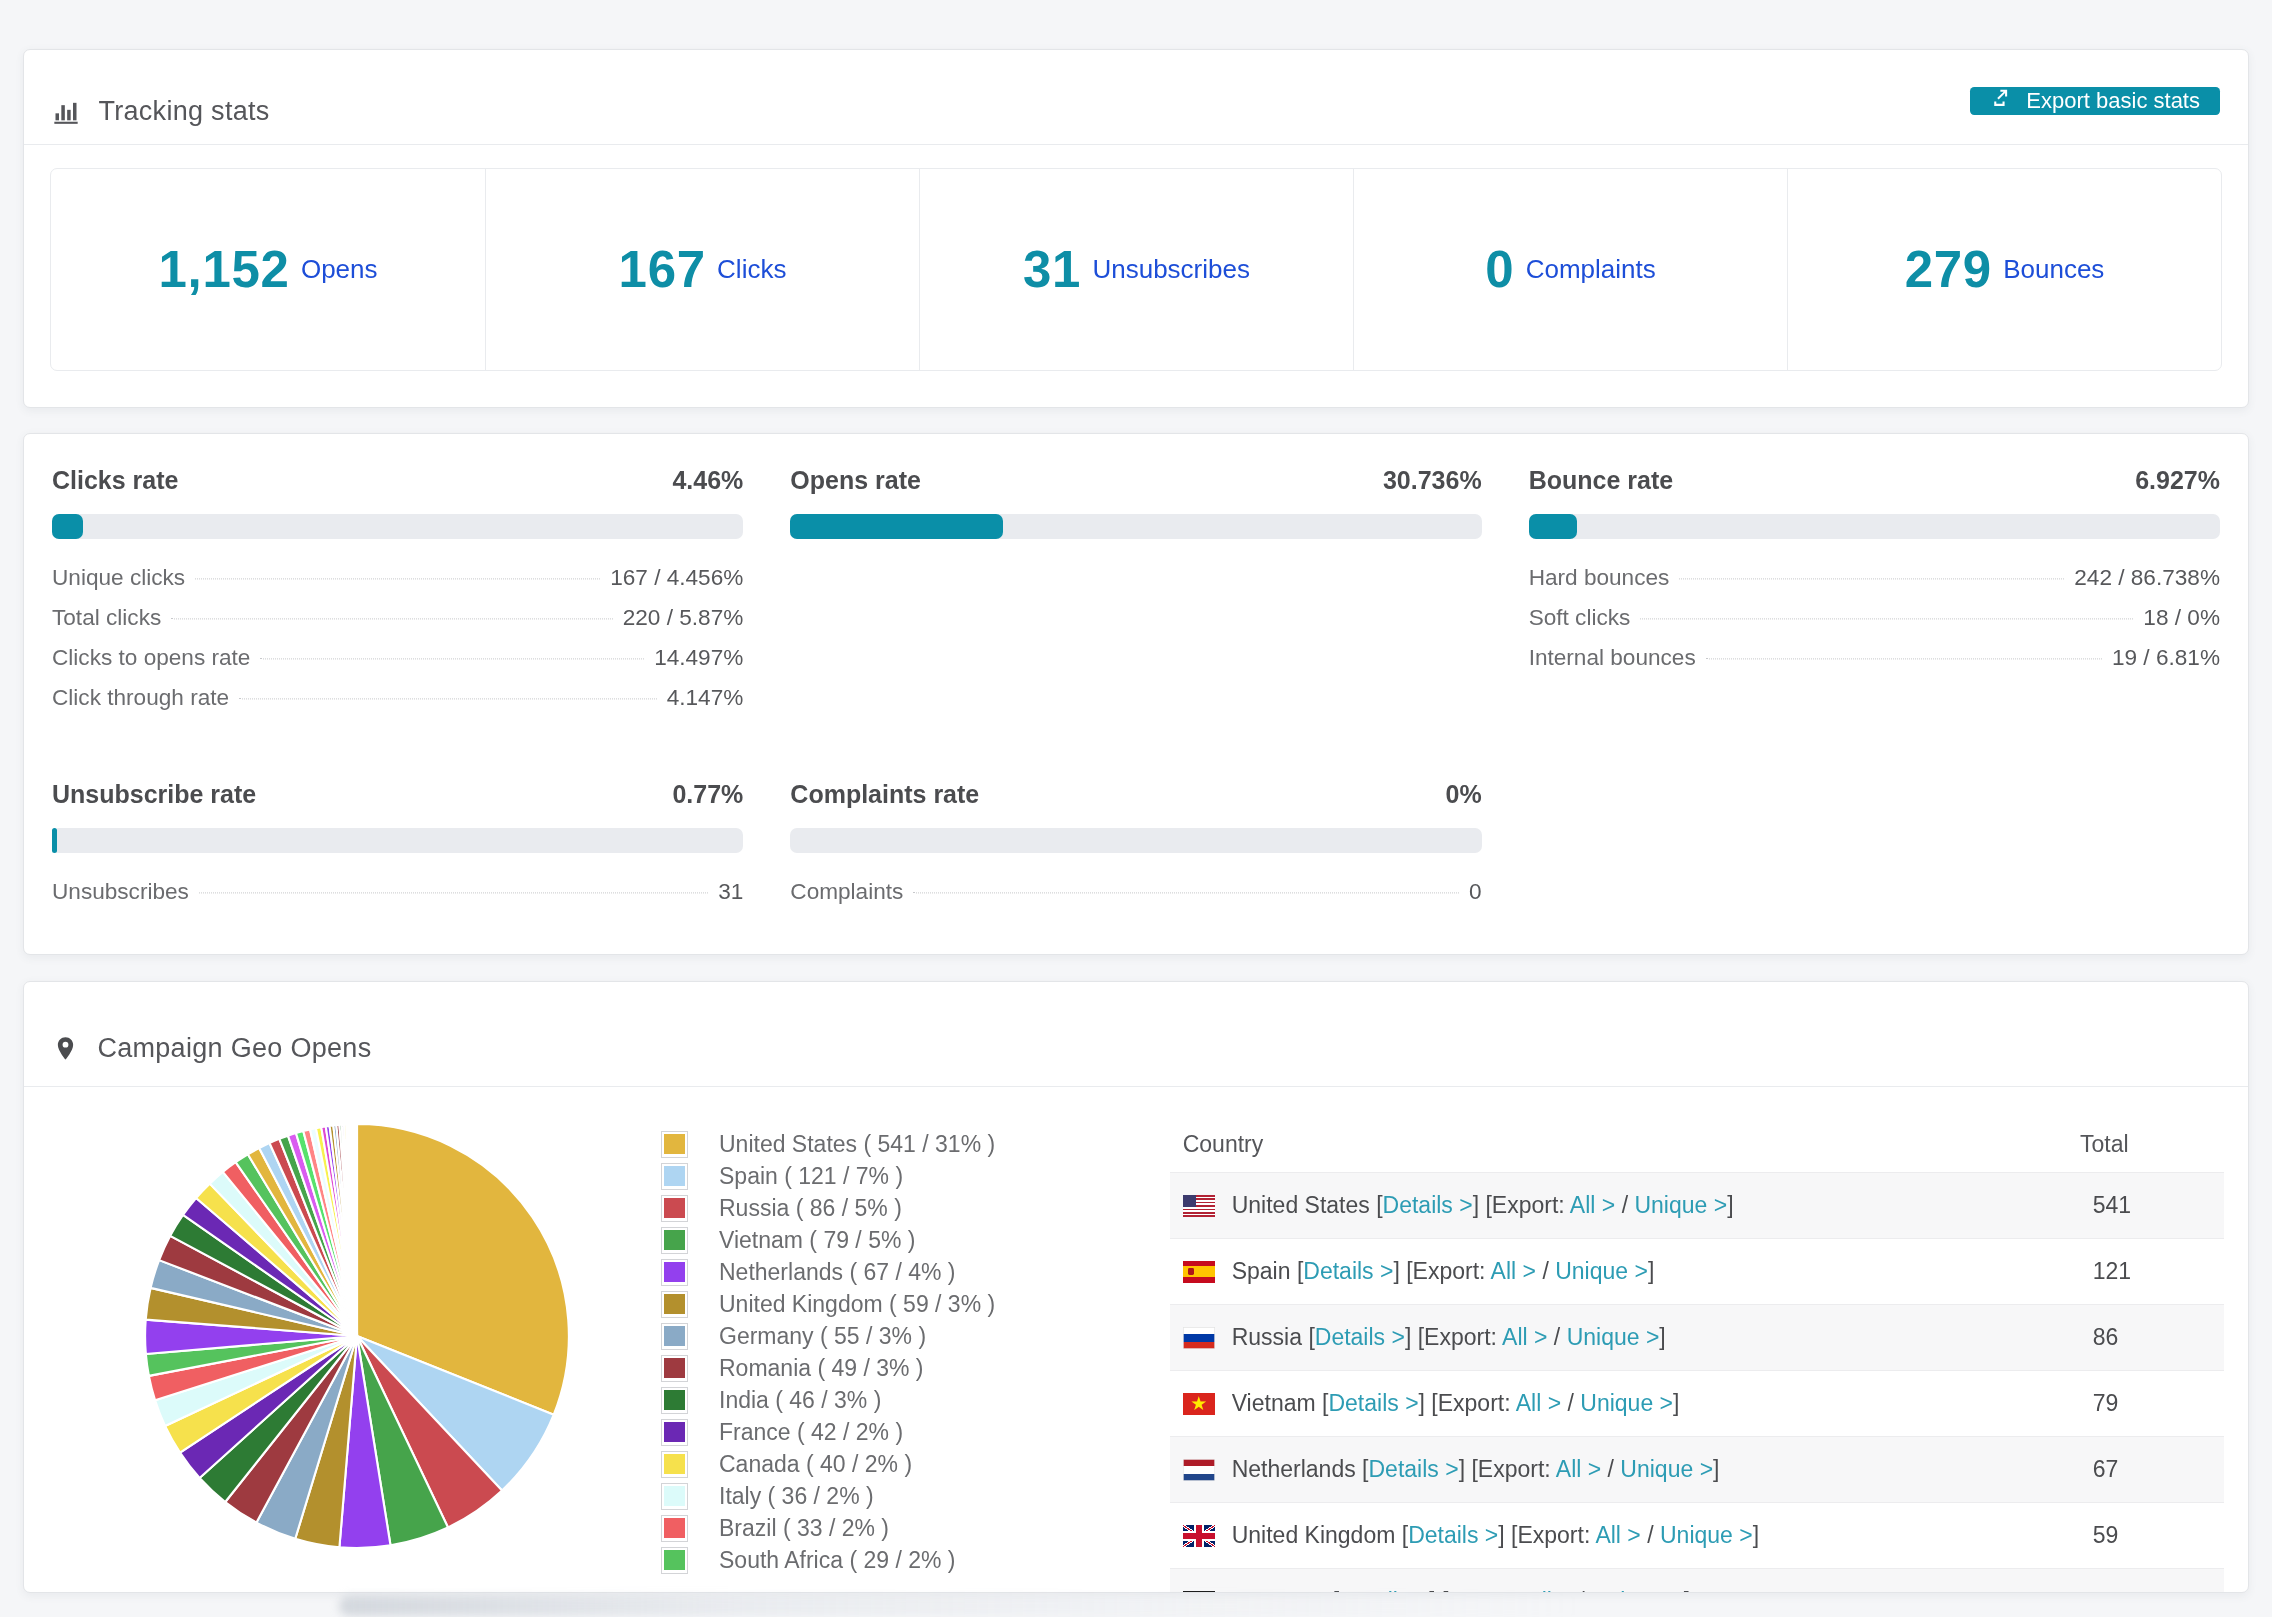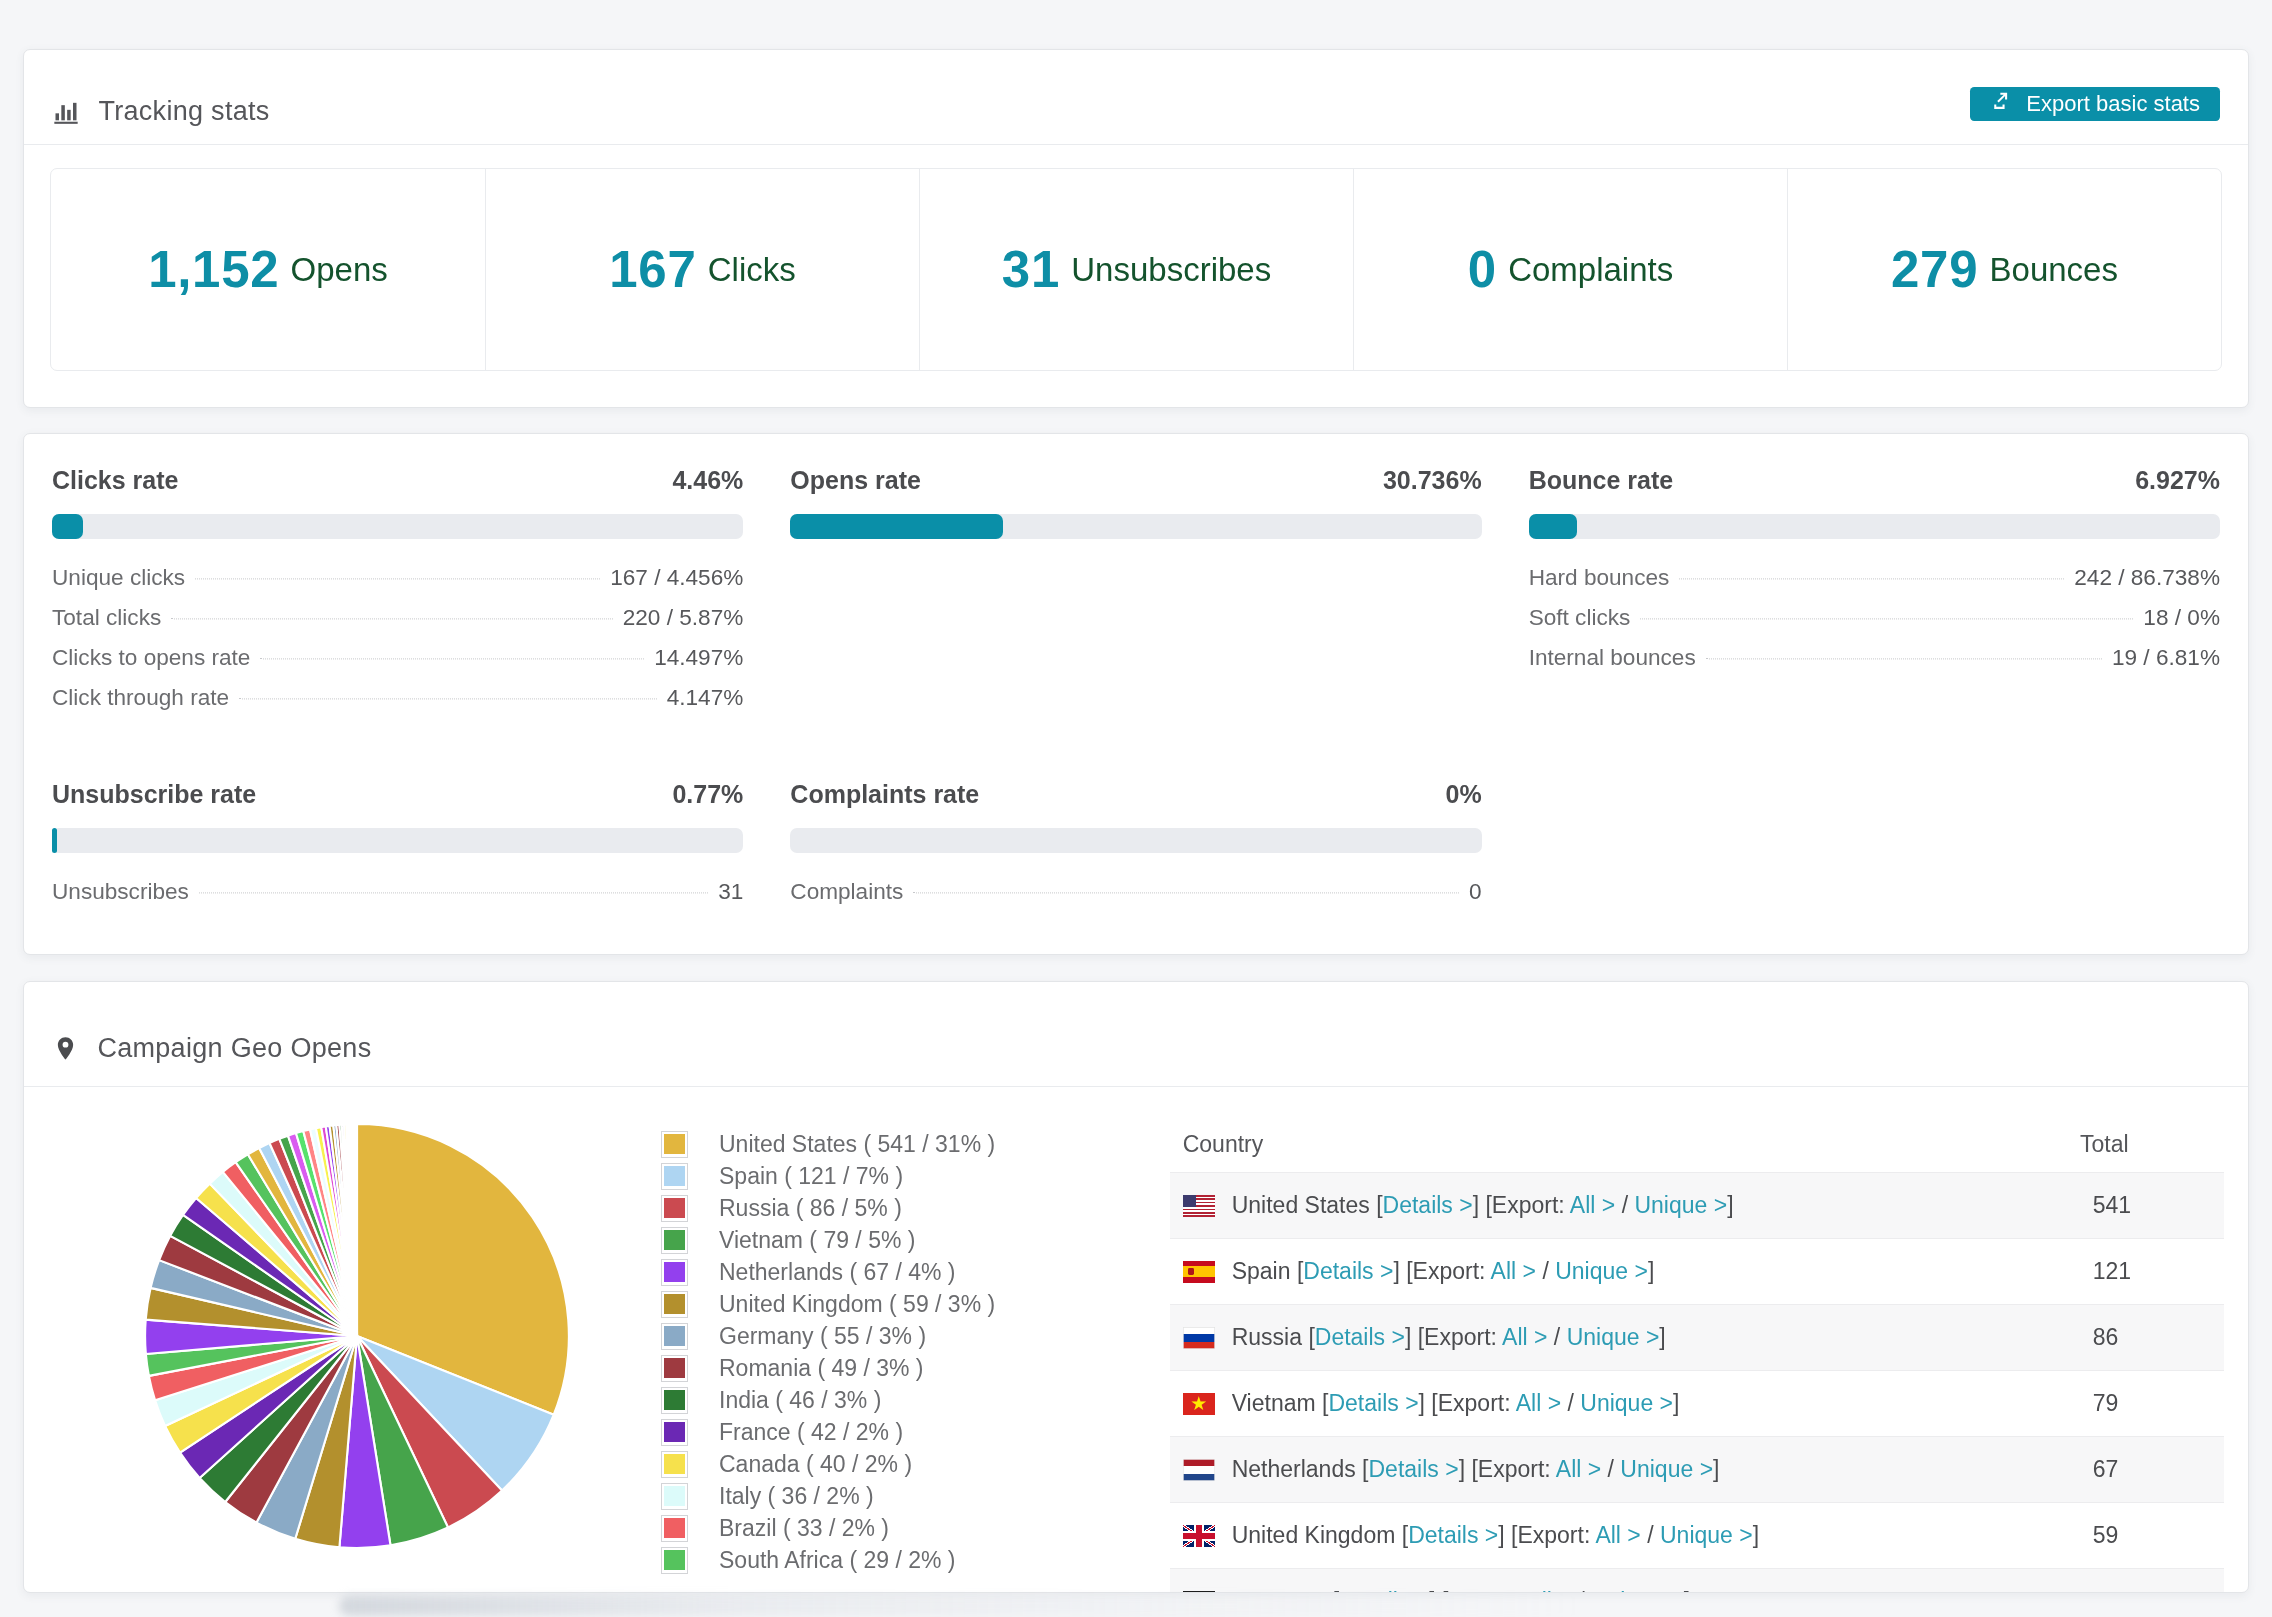--- a/index.html
+++ b/index.html
@@ -24,36 +24,36 @@
 
   .card-header{
     position:relative;display:flex;align-items:center;gap:18.4px;
     height:66px;padding:0 28px;border-bottom:0.7px solid #e9ebee;margin-top:28px;
   }
   #card-geo .card-header{height:76px}
   .card-title{font-size:27px;font-weight:500;color:#55565a;letter-spacing:0.3px}
   .hicon{display:flex;align-items:center}
 
   .export-btn{
-    position:absolute;right:28px;top:9.2px;height:34px;
+    position:absolute;right:28px;top:9.2px;height:28px;
     display:flex;align-items:center;gap:14px;
     background:#0a8fa8;color:#fff;border:none;border-radius:4.2px;
     font-size:22px;padding:0 20px;font-family:inherit;cursor:pointer;
   }
 
   
   .summary{
     display:grid;grid-template-columns:repeat(5,1fr);
     margin:23px 26px;height:201px;
     border:0.7px solid #e9ebee;border-radius:7px;
   }
   .scell{display:flex;flex-direction:row;align-items:center;justify-content:center;gap:11.3px}
   div.scell + div.scell{border-left:0.7px solid #e9ebee}
   .s-value{font-size:51px;font-weight:700;color:#0e8ea6;letter-spacing:0.7px}
-  .s-label{font-size:33px;color:#14532d}
+  .s-label{font-size:26px;color:#1d4ed8}
 
   
   .rates-grid{display:grid;grid-template-columns:repeat(3,1fr);column-gap:47px;row-gap:55px}
   .rate-head{display:flex;justify-content:space-between;align-items:baseline;
     font-size:25px;font-weight:700;color:#4b4c4f}
   .bar{margin-top:19px;height:25.4px;border-radius:7px;background:#e9ebef}
   .bar-fill{height:100%;background:#0a8fa8;border-radius:7px}
   .rate-rows{margin-top:25.4px}
   .rrow{display:flex;align-items:baseline;height:40px;font-size:22.6px}
   .rlabel{color:#6b6c6f;white-space:nowrap}

